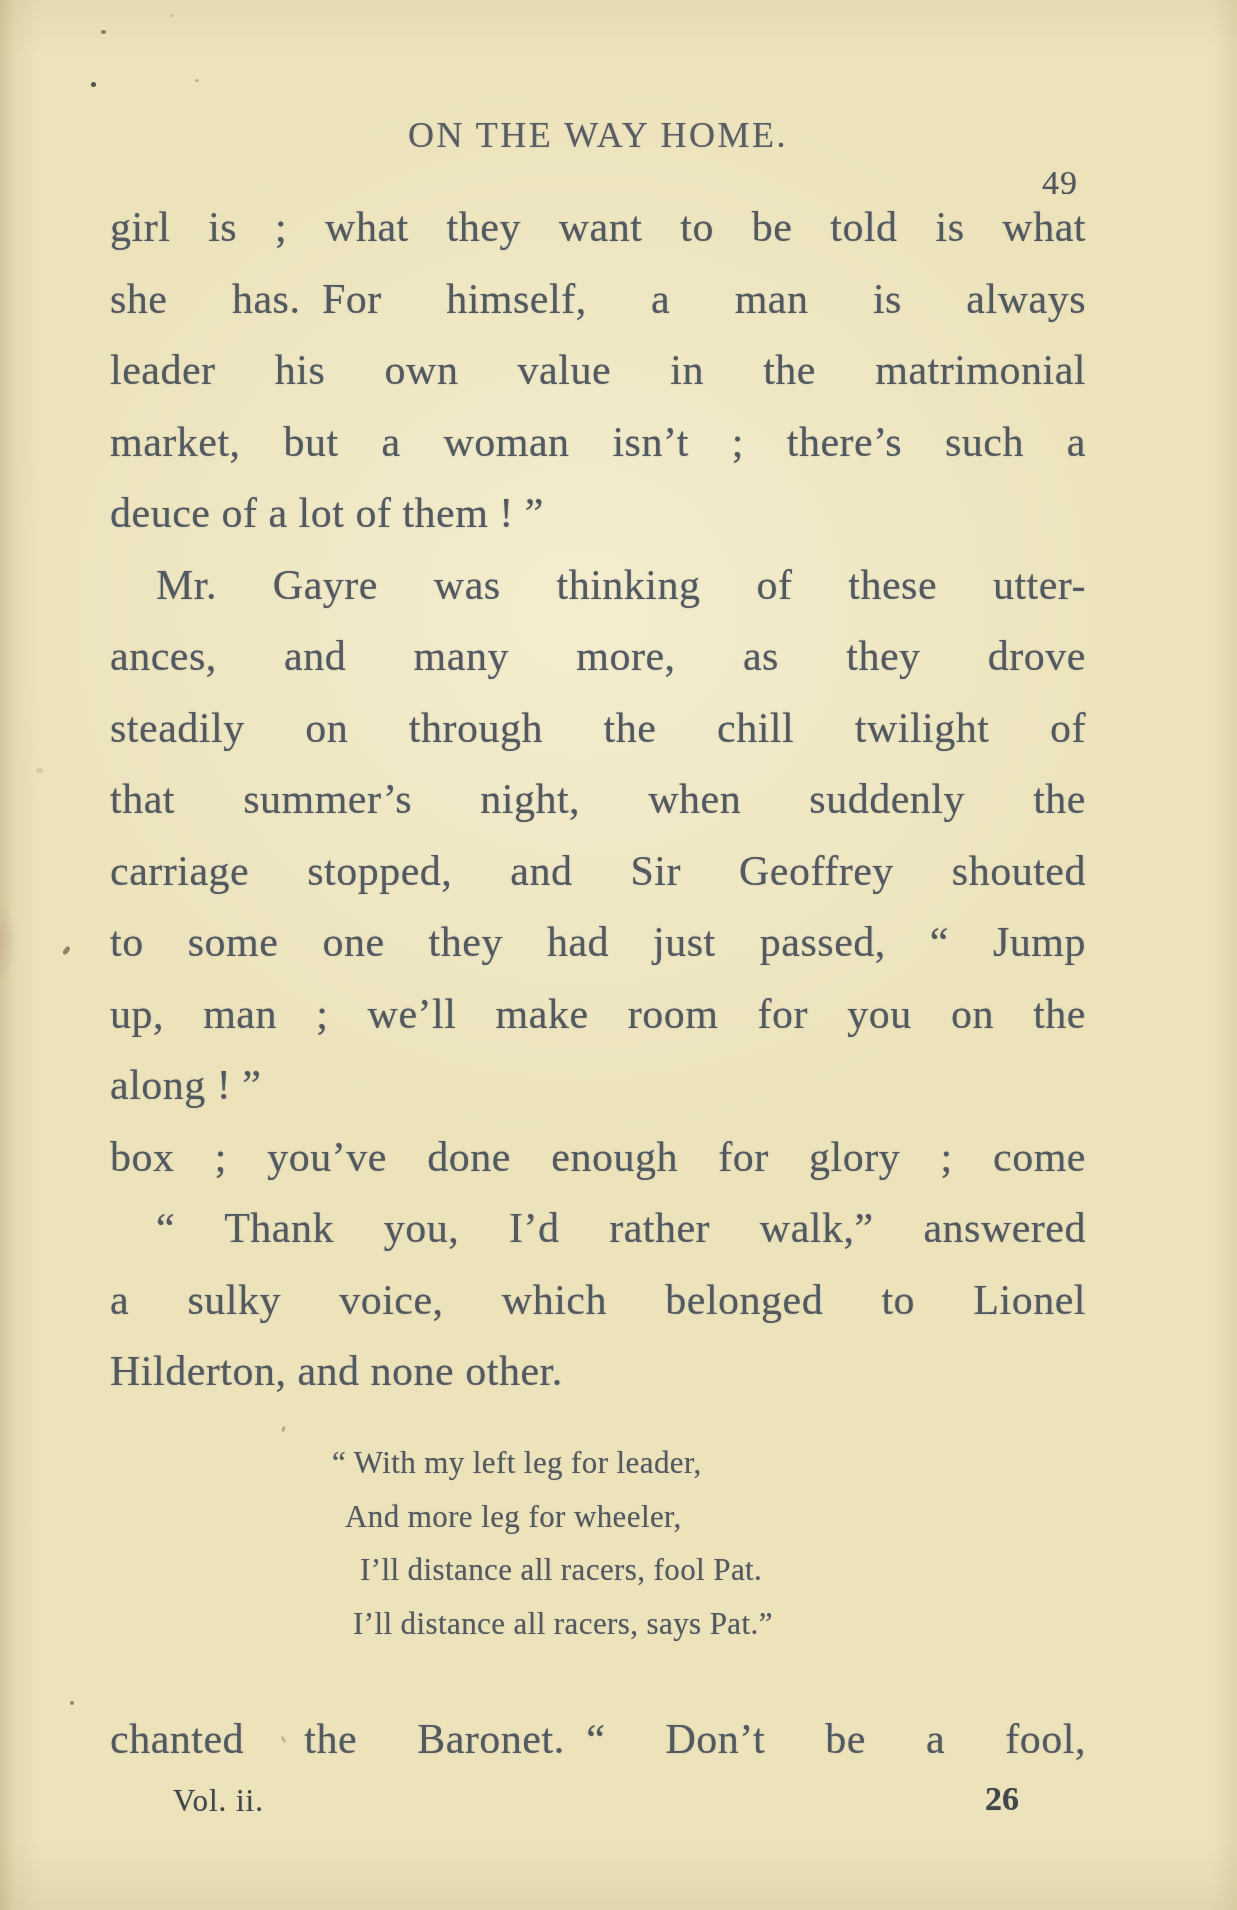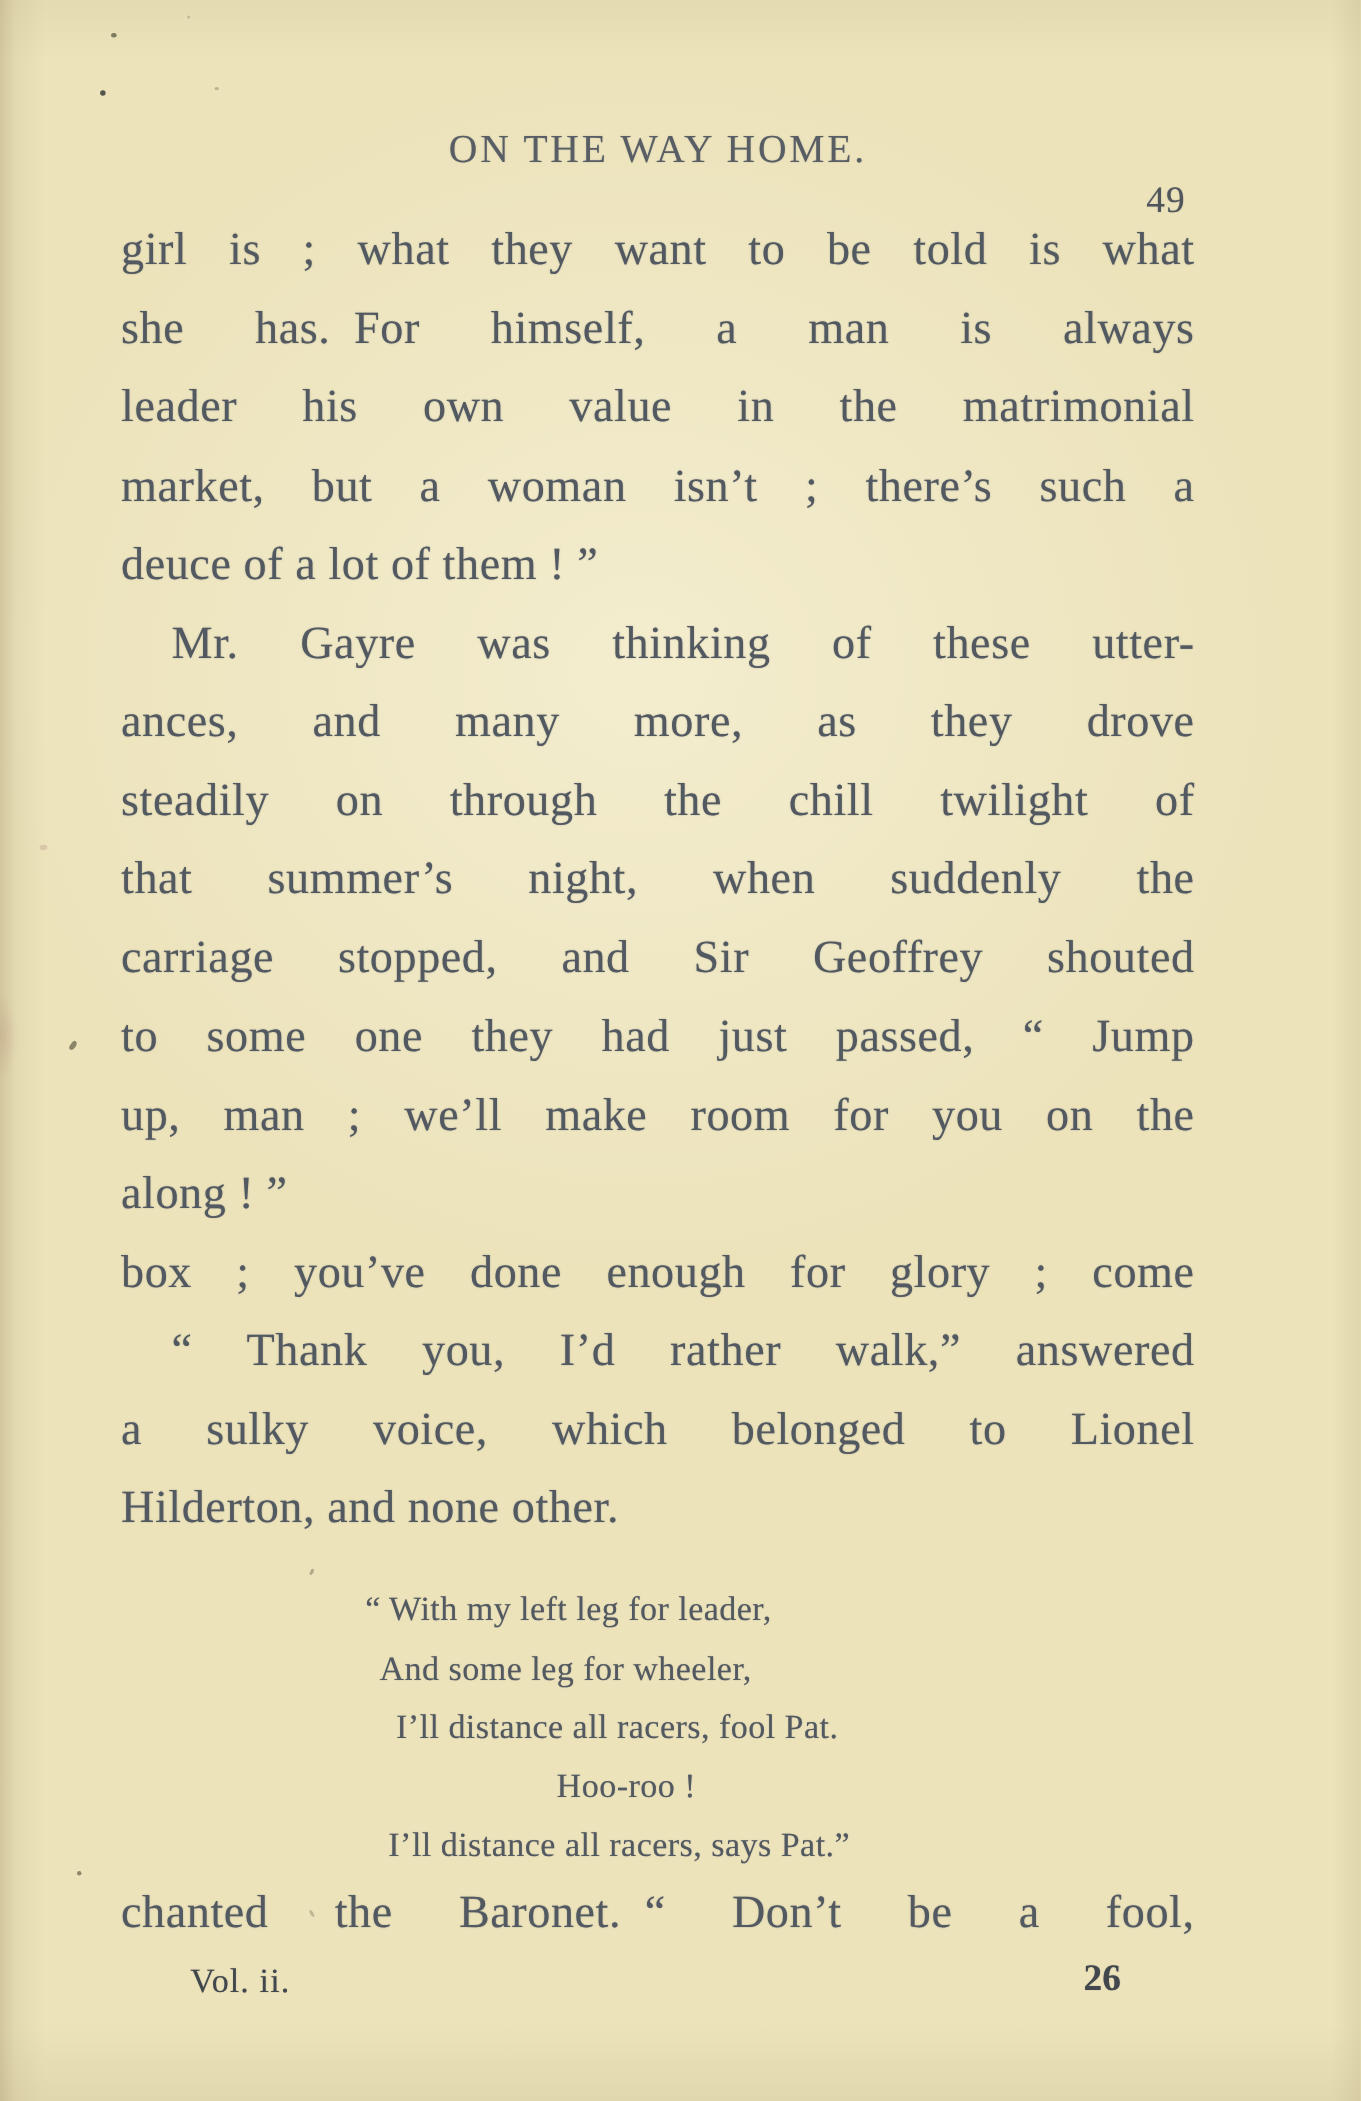--- a/index.html
+++ b/index.html
@@ -119,23 +119,22 @@
     <div class="line">up, man ; we’ll make room for you on the</div>
     <div class="line last">along ! ”</div>
     <div class="line">box ; you’ve done enough for glory ; come</div>
     <div class="line ind">“ Thank you, I’d rather walk,” answered</div>
     <div class="line">a sulky voice, which belonged to Lionel</div>
     <div class="line last">Hilderton, and none other.</div>
   </div>
 
   <div class="verse">
     <div class="verse-line vl0">“ With my left leg for leader,</div>
-    <div class="verse-line vl1">And some leg for wheeler,</div>
+    <div class="verse-line vl1">And more leg for wheeler,</div>
     <div class="verse-line vl2">I’ll distance all racers, fool Pat.</div>
-    <div class="verse-line vl3">Hoo-roo !</div>
     <div class="verse-line vl4">I’ll distance all racers, says Pat.”</div>
   </div>
 
   <div class="closing">
     <div class="line">chanted the Baronet. “ Don’t be a fool,</div>
   </div>
 
   <div class="footer-vol">Vol. ii.</div>
   <div class="footer-sig">26</div>
 

